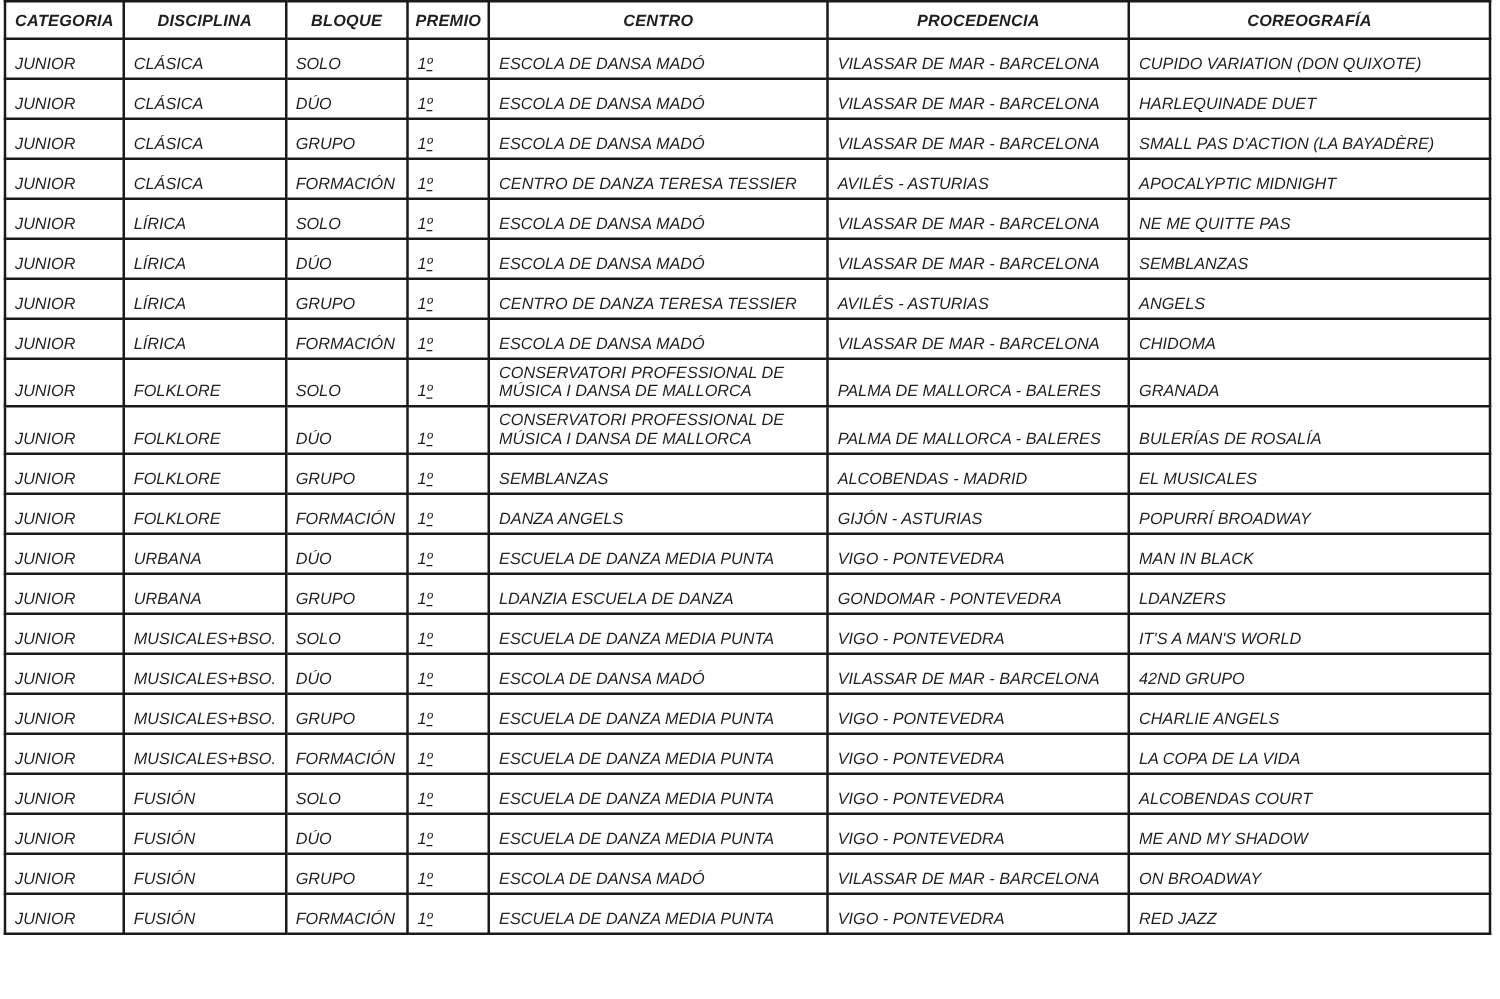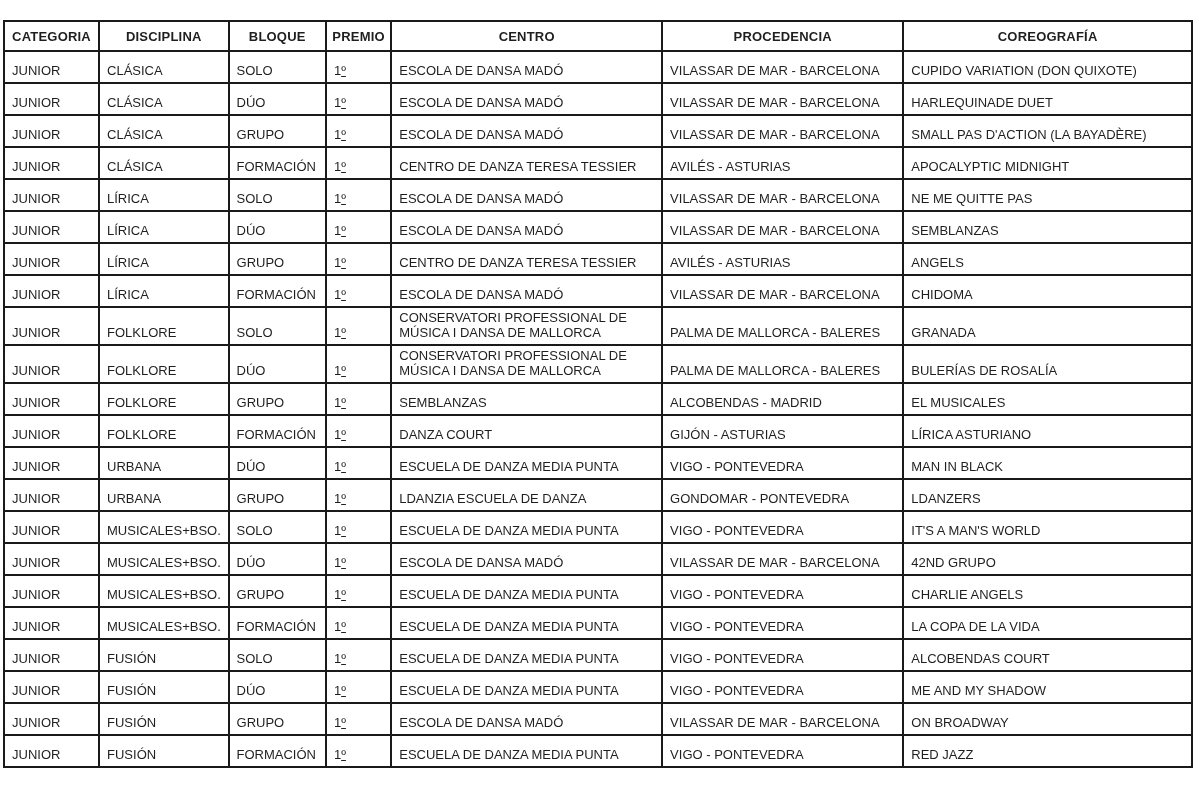--- a/index.html
+++ b/index.html
@@ -5,23 +5,24 @@
   html, body {
     margin: 0;
     padding: 0;
     background: #ffffff;
     font-family: "Liberation Sans", sans-serif;
   }
   .page {
     width: 1200px;
     height: 799px;
     box-sizing: border-box;
-    padding: 20px 6px 0 3px;
+    padding: 0 6px 0 3px;
     background: #ffffff;
     overflow: hidden;
+    font-style: italic;
   }
   table.results {
     border-collapse: collapse;
     width: 1190px;
     table-layout: fixed;
   }
   table.results th,
   table.results td {
     border: 2px solid #1a1a1a;
     box-sizing: border-box;
@@ -179,23 +180,23 @@
           <td>1<span class="ord">º</span></td>
           <td>SEMBLANZAS</td>
           <td>ALCOBENDAS - MADRID</td>
           <td>EL MUSICALES</td>
         </tr>
         <tr>
           <td>JUNIOR</td>
           <td>FOLKLORE</td>
           <td>FORMACIÓN</td>
           <td>1<span class="ord">º</span></td>
-          <td>DANZA COURT</td>
+          <td>DANZA ANGELS</td>
           <td>GIJÓN - ASTURIAS</td>
-          <td>LÍRICA ASTURIANO</td>
+          <td>POPURRÍ BROADWAY</td>
         </tr>
         <tr>
           <td>JUNIOR</td>
           <td>URBANA</td>
           <td>DÚO</td>
           <td>1<span class="ord">º</span></td>
           <td>ESCUELA DE DANZA MEDIA PUNTA</td>
           <td>VIGO - PONTEVEDRA</td>
           <td>MAN IN BLACK</td>
         </tr>

